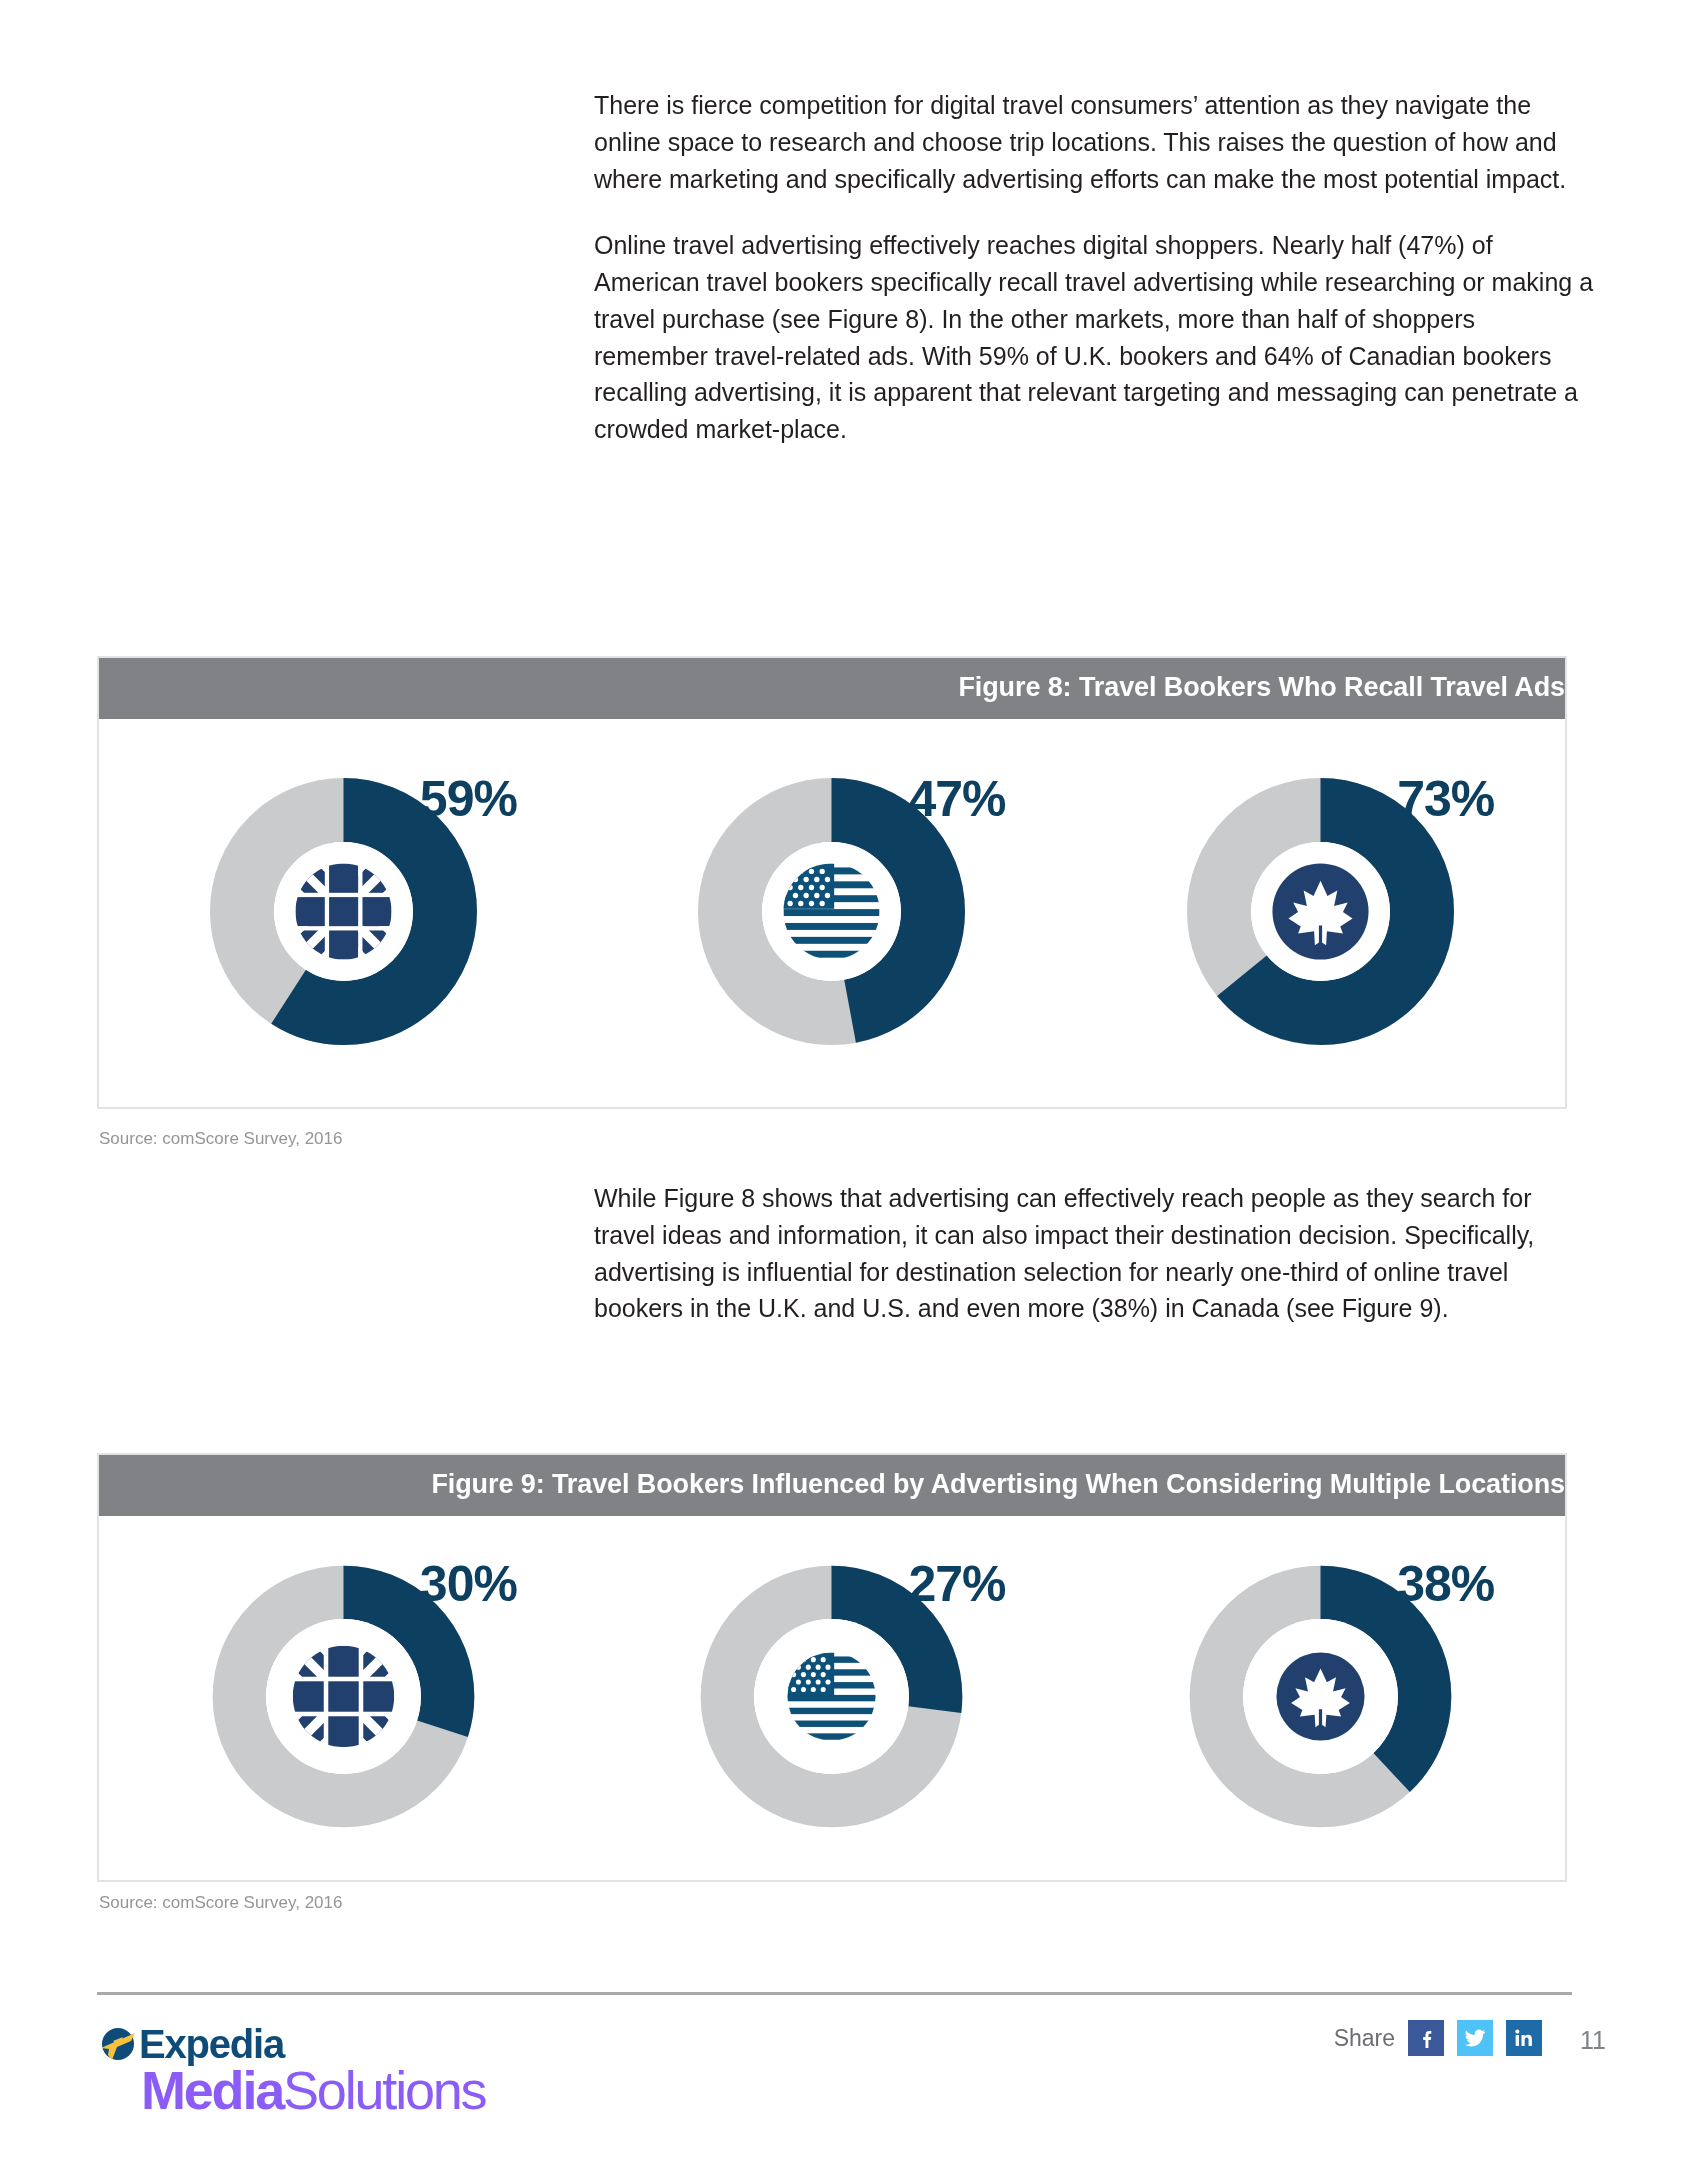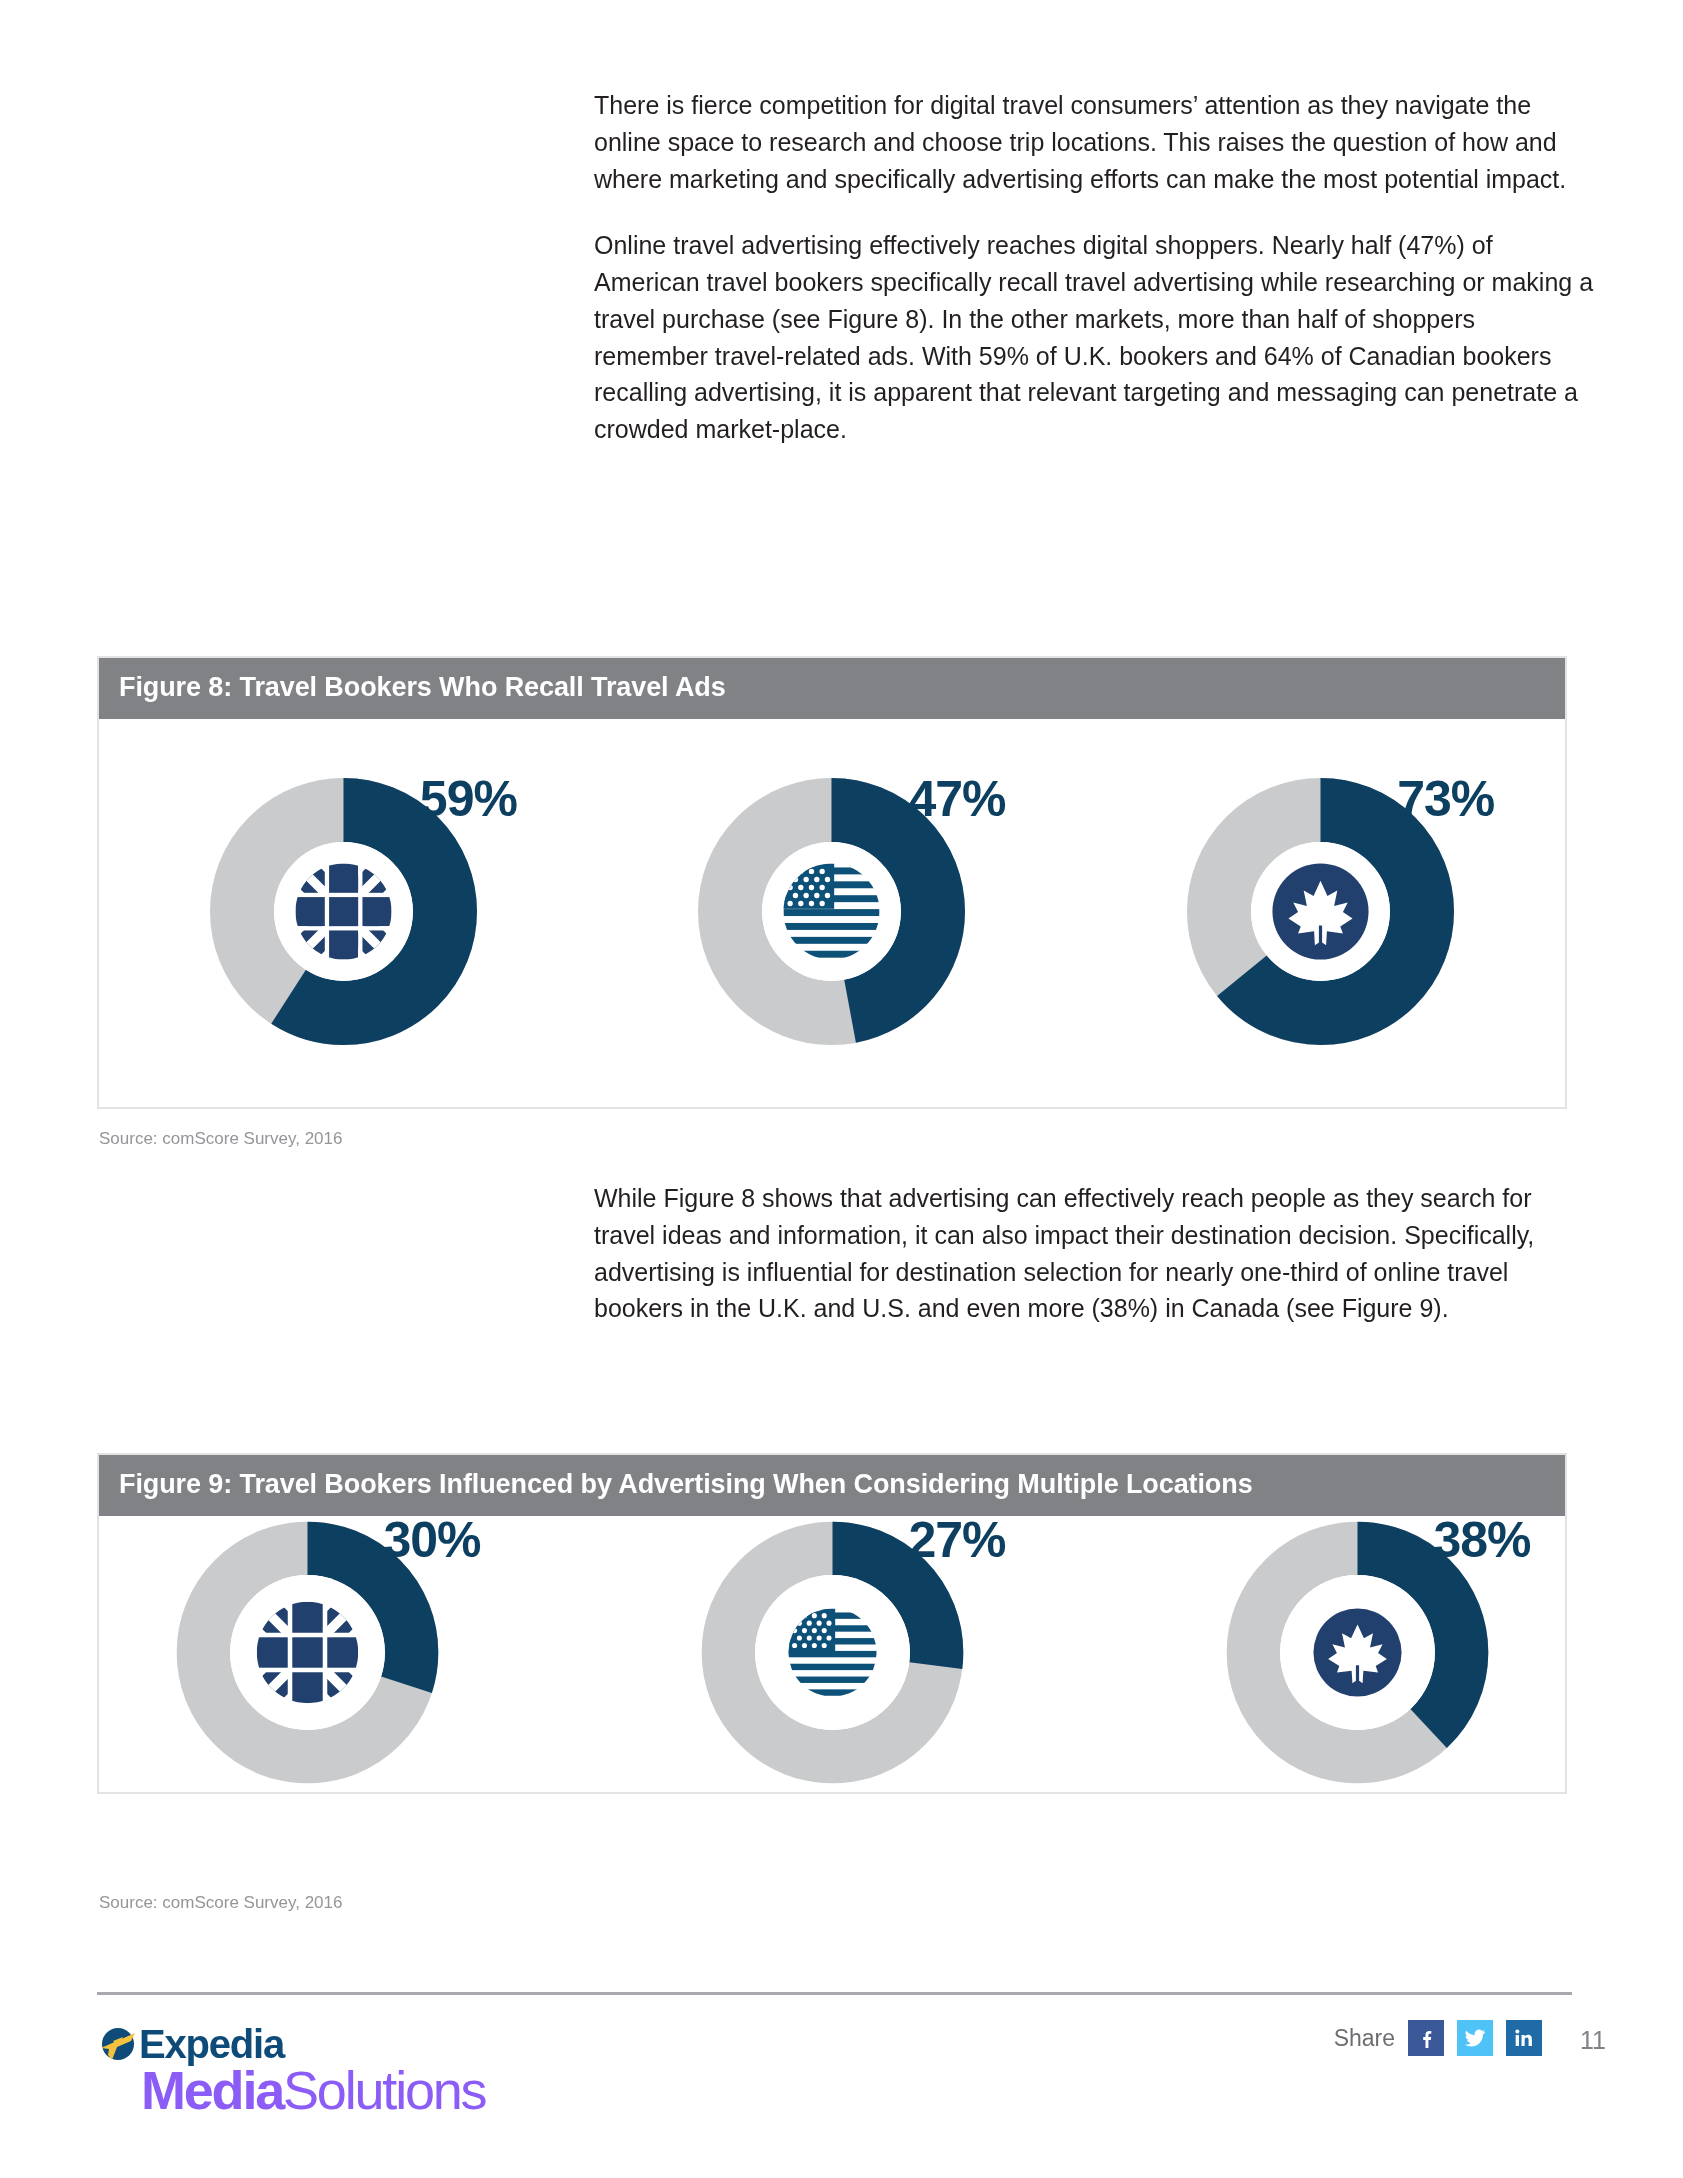--- a/index.html
+++ b/index.html
@@ -52,20 +52,21 @@
     left:97px;
     width:1470px;
     border:2px solid #e3e3e3;
     box-sizing:border-box;
     background:#ffffff;
   }
   .fig-head {
     background:#808285;
     padding:14px 0 16px 20px;
     box-sizing:border-box;
+    text-align:right;
   }
   .fig-head .fig-title {
     color:#ffffff;
     font-size:27px;
     font-weight:bold;
     letter-spacing:-0.1px;
   }
   .fig-body {
     display:flex;
     justify-content:space-around;
@@ -255,21 +256,21 @@
 <div class="source-note" style="top:1129px;">Source: comScore Survey, 2016</div>
 
 <div class="text-col" style="top:1180px;">
   <p class="body-par">While Figure 8 shows that advertising can effectively reach people as they search for travel ideas and information, it can also impact their destination decision. Specifically, advertising is influential for destination selection for nearly one-third of online travel bookers in the U.K. and U.S. and even more (38%) in Canada (see Figure 9).</p>
 </div>
 
 <div class="figure" style="top:1453px;">
   <div class="fig-head">
     <span class="fig-title">Figure 9: Travel Bookers Influenced by Advertising When Considering Multiple Locations</span>
   </div>
-  <div class="fig-body" style="height:276px;justify-content:space-between;">
+  <div class="fig-body" style="height:364px;">
 
     <div class="donut-unit">
       <div class="donut-wrap">
         <svg width="267" height="267" viewBox="0 0 100 100">
           <circle cx="50" cy="50" r="39" fill="none" stroke="#c9cbcd" stroke-width="20"></circle>
           <circle cx="50" cy="50" r="39" fill="none" stroke="#0d3f61" stroke-width="20" stroke-dasharray="73.5 171.6" transform="rotate(-90 50 50)"></circle>
           <circle cx="50" cy="50" r="29" fill="#ffffff"></circle>
           <g>
             <clipPath id="ukclip9">
                 <circle cx="50" cy="50" r="19"></circle>

